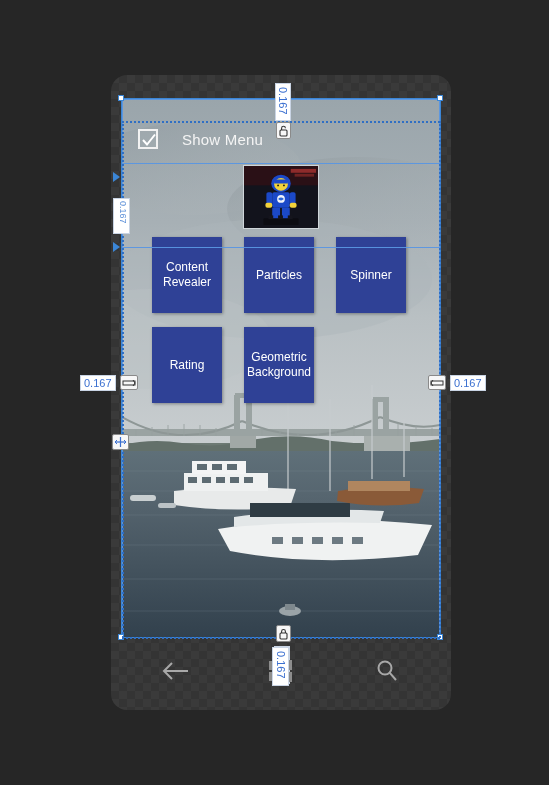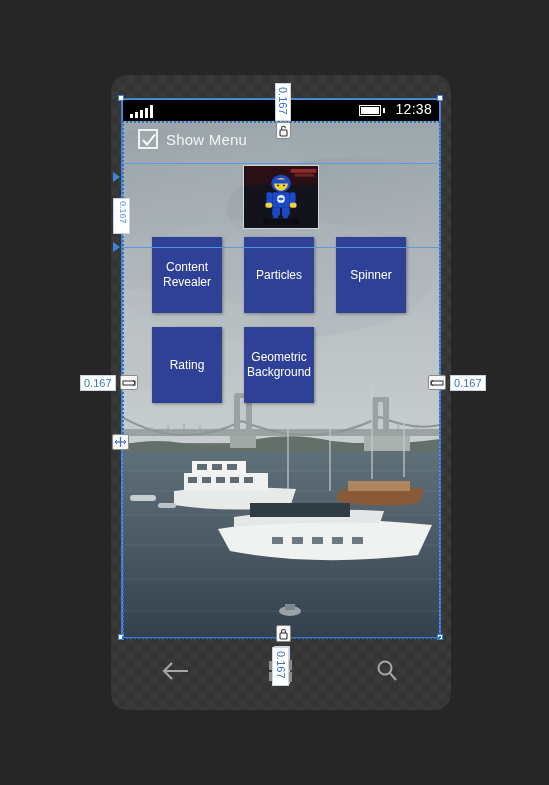--- a/index.html
+++ b/index.html
@@ -46,21 +46,21 @@
     position:absolute;right:8px;top:2px;font-size:14px;letter-spacing:.3px;
     font-family:"Liberation Sans",sans-serif;color:#fff;
   }
 
   
   .content{position:absolute;left:0;top:22px;right:0;bottom:0;}
 
   .menurow{
     position:absolute;left:0;top:0;width:100%;height:42px;
   }
-  .chk-wrap{position:absolute;left:16px;top:8px;display:flex;align-items:center;gap:8px;}
+  .chk-wrap{position:absolute;left:16px;top:8px;display:flex;align-items:center;gap:24px;}
   .chk-box{
     position:relative;width:20px;height:20px;border:2px solid #f2f2f2;box-sizing:border-box;
     background:rgba(255,255,255,.06);
   }
   .chk-box svg{position:absolute;left:1px;top:1px;}
   .chk-label{font-size:15px;color:#f4f4f4;letter-spacing:.2px;}
 
   .imagerow{position:absolute;left:0;top:42px;width:100%;height:68px;}
   .thumb{
     position:absolute;left:50%;transform:translateX(-50%);top:2px;
@@ -262,36 +262,20 @@
         </g>
 
         <rect x="8" y="396" width="26" height="6" rx="3" fill="#c9cfd1"></rect>
         <rect x="36" y="404" width="18" height="5" rx="2.5" fill="#bcc3c6"></rect>
 
         <ellipse cx="168" cy="512" rx="11" ry="5" fill="#9aa3a7"></ellipse>
         <rect x="163" y="505" width="10" height="6" fill="#7e888d"></rect>
       </svg>
     </div>
 
-    <div class="statusbar">
-      <div class="signal">
-        <svg viewBox="0 0 28 13" aria-hidden="true">
-          <rect x="0" y="9" width="3" height="4" fill="#fff"></rect>
-          <rect x="5" y="7" width="3" height="6" fill="#fff"></rect>
-          <rect x="10" y="5" width="3" height="8" fill="#fff"></rect>
-          <rect x="15" y="3" width="3" height="10" fill="#fff"></rect>
-          <rect x="20" y="0" width="3" height="13" fill="#fff"></rect>
-        </svg>
-      </div>
-      <div class="battery">
-        <div class="batt-body"></div>
-          <div class="batt-cap"></div>
-      </div>
-      <div class="clock">12:38</div>
-    </div>
 
     <div class="content">
 
       <div class="menurow">
         <div class="chk-wrap">
           <span class="chk-box">
             <svg width="16" height="16" viewBox="0 0 16 16" aria-hidden="true">
               <path d="M2 8 L6 12.5 L14 2.5" stroke="#fff" stroke-width="2" fill="none"></path>
             </svg>
           </span>

